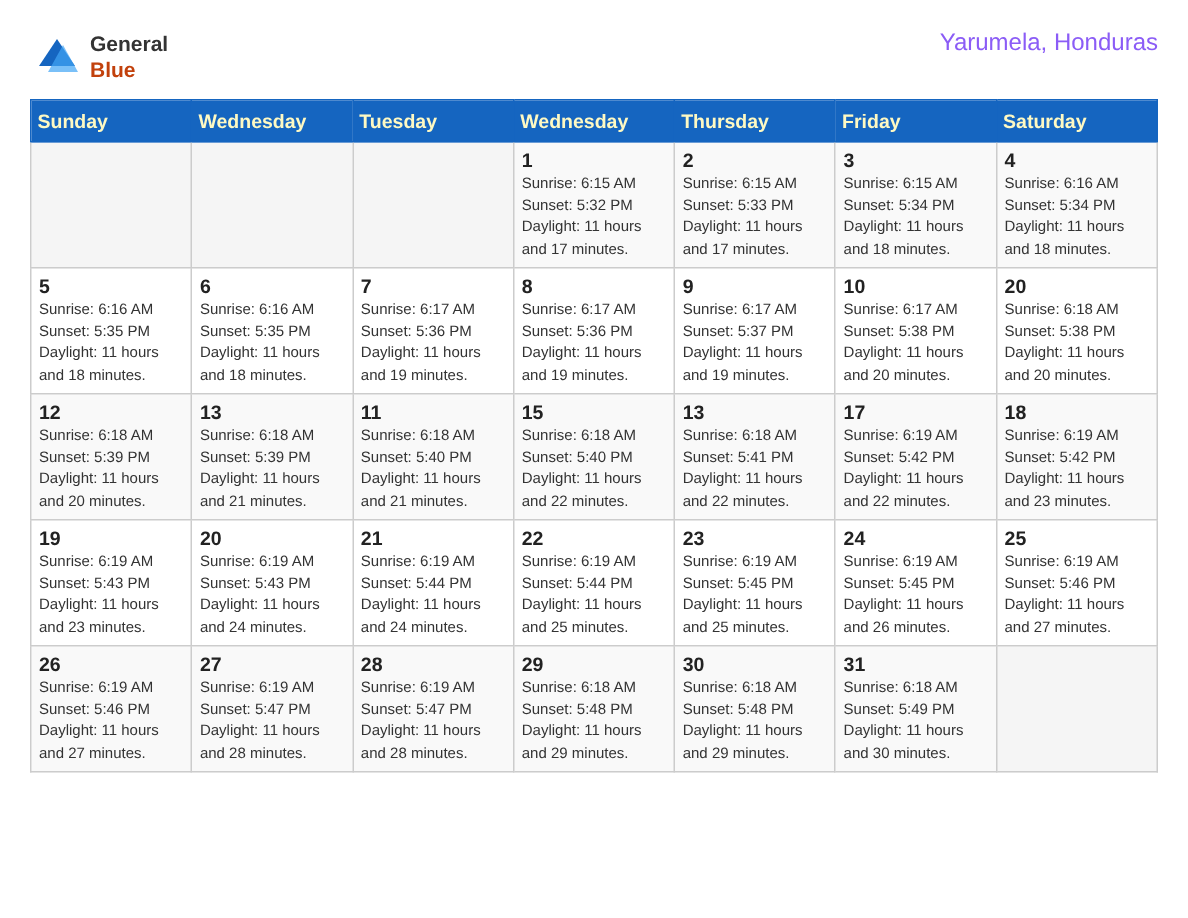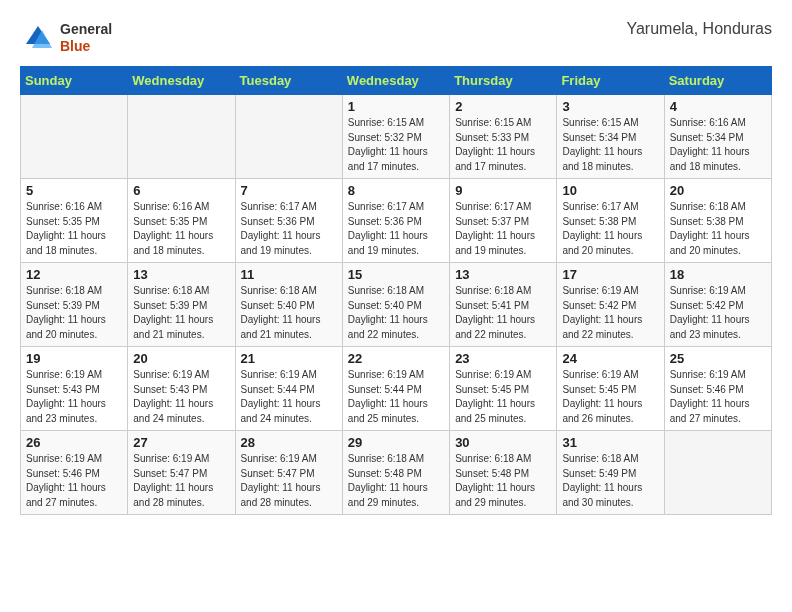--- a/index.html
+++ b/index.html
@@ -37,30 +37,30 @@
     .title-block {
       text-align: right;
     }
     .calendar-title {
       font-size: 36px;
       font-weight: normal;
       color: #222;
     }
     .calendar-subtitle {
       font-size: 16px;
-      color: #404040;
+      color: #8b5cf6;
     }
     table {
       width: 100%;
       border-collapse: collapse;
       table-layout: fixed;
     }
     thead tr th {
       background-color: #1565c0;
-      color: #bef264;
+      color: #fef9c3;
       font-size: 13px;
       font-weight: bold;
       padding: 6px 4px;
       text-align: left;
       border: 1px solid #1565c0;
     }
     tbody tr td {
       border: 1px solid #ccc;
       vertical-align: top;
       padding: 4px 5px;

